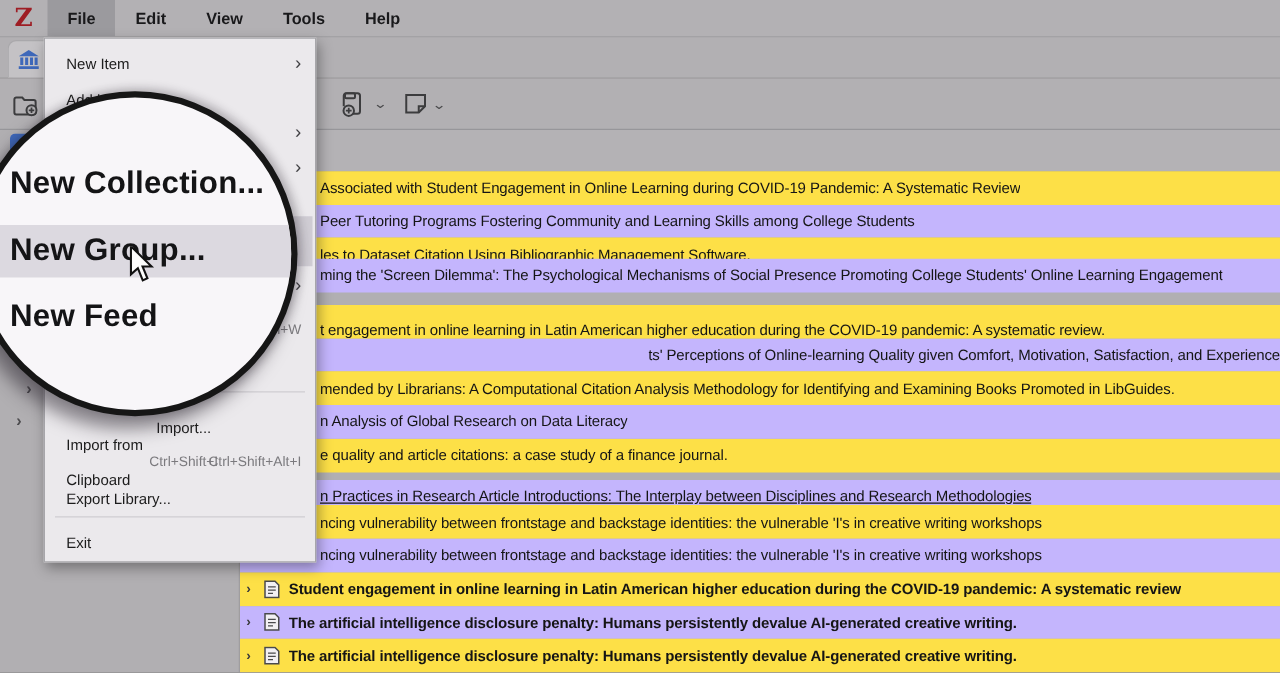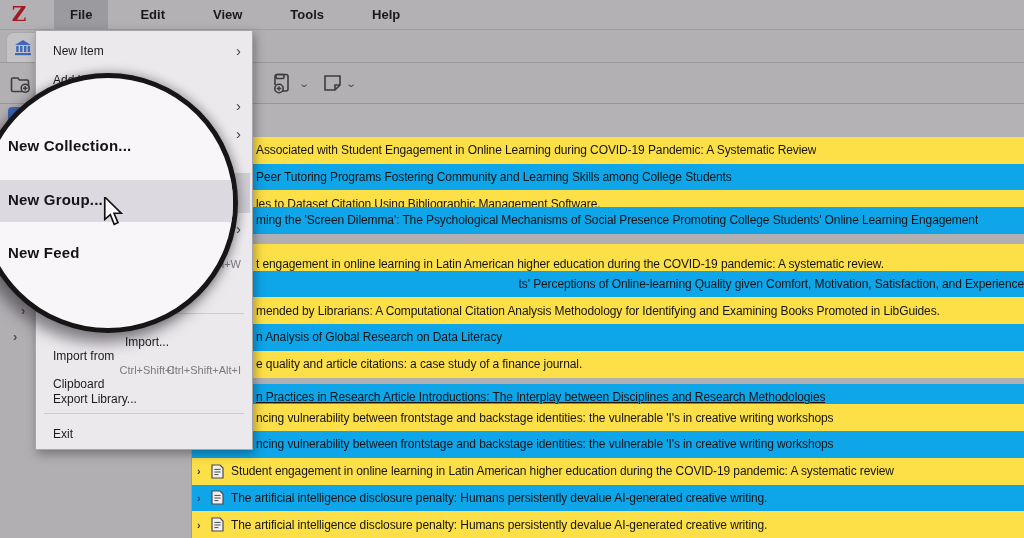--- a/index.html
+++ b/index.html
@@ -6,21 +6,21 @@
   .screen{
     position:relative;width:1024px;height:538px;overflow:hidden;
     background:#b1afb2;font-family:"Liberation Sans",sans-serif;
     -webkit-font-smoothing:antialiased;color:#171717;
   }
   
   .menubar{position:absolute;left:0;top:0;width:1024px;height:29px;
     background:#b3b1b4;border-bottom:1px solid #9e9da0;display:flex;align-items:center;}
   .z-logo{width:38px;text-align:center;font-family:"DejaVu Serif",serif;
     font-weight:bold;font-size:20px;color:#9e1d24;line-height:29px;}
-  .menu-btn{padding:0 16px;height:29px;line-height:29px;font-size:13px;font-weight:600;color:#19191b;margin-left:16px;}
+  .menu-btn{padding:0 16px;height:29px;line-height:29px;font-size:13px;font-weight:600;color:#19191b;}
   .menu-btn.active{background:#9b9a9e;}
   
   .tabrow{position:absolute;left:0;top:30px;width:1024px;height:32px;
     background:#b2b0b3;border-bottom:1px solid #9a999c;}
   .library-tab{position:absolute;left:6px;top:2px;width:120px;height:30px;
     background:#c4c2c5;border:1px solid #a9a8ab;border-bottom:none;
     border-radius:7px 7px 0 0;display:flex;align-items:center;padding-left:7px;box-sizing:border-box;}
   .library-tab .tab-label{font-size:12px;font-weight:600;margin-left:5px;color:#222;}
   
   .toolbar{position:absolute;left:0;top:63px;width:1024px;height:40px;
@@ -33,44 +33,44 @@
   .pane-divider{position:absolute;left:191px;top:104px;width:1px;height:434px;background:rgba(0,0,0,0.10);}
   
   .sel-collection{position:absolute;left:8px;top:107px;width:26px;height:21px;
     background:#3e68ba;border-radius:4px;}
   .side-chev{position:absolute;font-size:13px;color:#4d4c4f;font-weight:600;}
   
   .item-list{position:absolute;left:192px;top:137px;width:832px;height:401px;}
   .row{position:absolute;left:0;width:832px;height:27px;display:flex;align-items:center;
     font-size:12px;font-weight:500;letter-spacing:-0.1px;color:#151515;box-sizing:border-box;}
   .row.shade-a{background:#fde047;}
-  .row.shade-b{background:#0ea5e9;}
+  .row.shade-b{background:#c4b5fd;}
   .row .r-chev{width:12px;margin-left:5px;font-size:11px;color:#39393b;font-weight:700;flex:0 0 auto;}
   .row .r-icon{width:13px;height:15px;margin-left:2px;flex:0 0 auto;}
   .row .r-title{white-space:nowrap;overflow:hidden;}
   .row.truncated .r-title{margin-left:64px;}
-  .row.with-icon .r-title{margin-left:7px;}
+  .row.with-icon .r-title{margin-left:7px;font-weight:bold;}
   
   .file-menu{position:absolute;left:35px;top:30px;width:218px;height:420px;
     background:#ebe9ec;border:1px solid #a7a6aa;box-sizing:border-box;
     box-shadow:2px 4px 10px rgba(0,0,0,0.35);z-index:50;}
   .fm-item{position:absolute;left:1px;width:214px;height:28px;line-height:28px;
     font-size:12px;color:#1c1c1c;padding:0 10px 0 16px;box-sizing:border-box;
     display:flex;align-items:center;}
   .fm-label{flex:1 1 auto;font-weight:500;}
   .fm-short{font-size:11px;color:#7b7a7e;}
   .fm-arrow{font-size:15px;color:#3f3f42;margin-left:auto;line-height:26px;}
   .fm-sep{position:absolute;left:8px;width:200px;height:1px;background:#cfcdd1;}
   .fm-highlight{position:absolute;left:2px;top:142px;width:212px;height:40px;background:#cfccd3;}
   
   .magnifier{position:absolute;left:-22px;top:73px;width:250px;height:250px;
     border-radius:50%;border:5px solid #161616;background:#f8f6f9;overflow:hidden;z-index:60;
     box-shadow:-6px 10px 14px rgba(35,30,40,0.5),3px -2px 8px rgba(35,30,40,0.28);}
   .mag-band{position:absolute;left:0;top:102px;width:250px;height:42px;background:#dcd9e0;}
-  .mag-label{position:absolute;left:25px;font-size:15px;font-weight:600;color:#141416;
+  .mag-label{position:absolute;left:25px;font-size:25px;font-weight:600;color:#141416;
     white-space:nowrap;line-height:30px;letter-spacing:0.2px;}
   .mag-cursor{position:absolute;left:118px;top:119px;z-index:65;}
   svg{display:block;}
 </style>
 </head>
 <body>
 
 <div class="screen">
 
   <div class="menubar">

